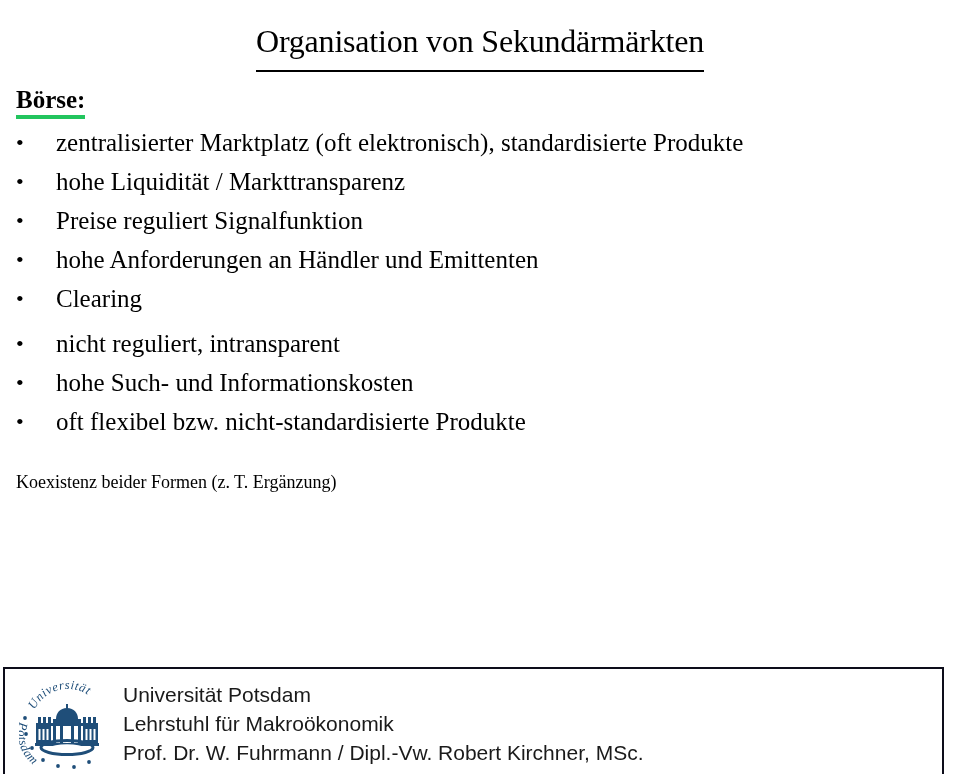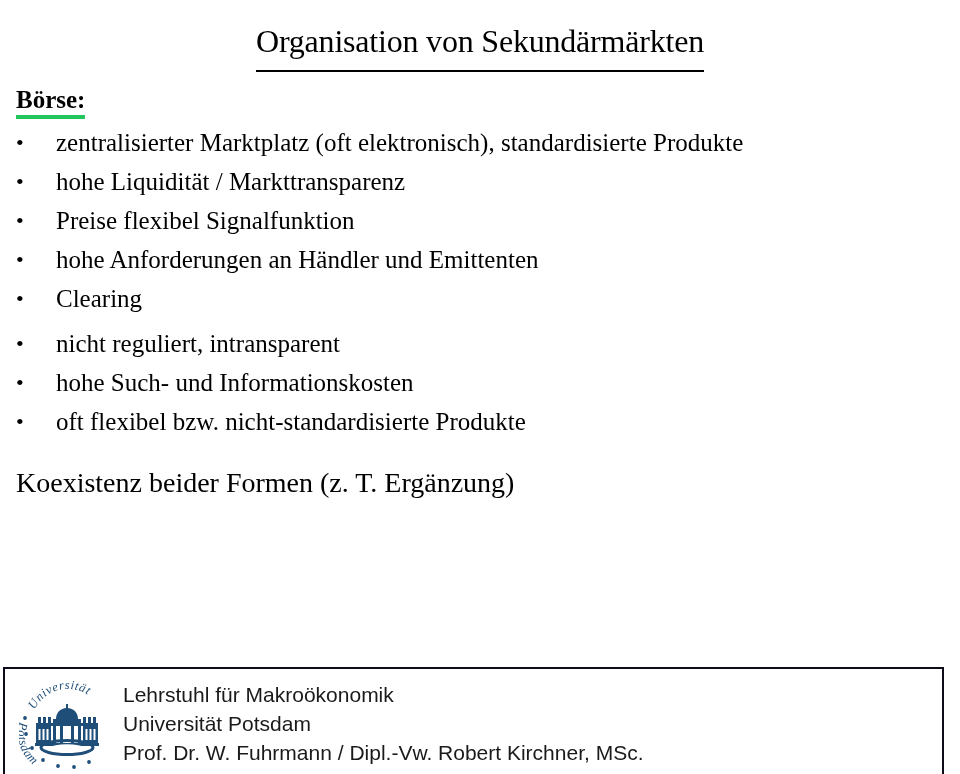--- a/index.html
+++ b/index.html
@@ -79,21 +79,21 @@
     position: absolute;
     left: 0px;
     top: 0;
     width: 16px;
     text-align: left;
     font-size: 22px;
     line-height: 39px;
   }
 
   .plain-line {
-    font-size: 28px;
+    font-size: 18px;
     line-height: 39px;
     white-space: nowrap;
   }
 
   .gap-before-head { margin-top: 6px; }
   .gap-before-plain { margin-top: 22px; }
 
   
   .footer-box {
     position: absolute;
@@ -151,21 +151,21 @@
         <li>
           <span class="bullet-dot">•</span>
           <span>zentralisierter Marktplatz (oft elektronisch), standardisierte Produkte</span>
         </li>
         <li>
           <span class="bullet-dot">•</span>
           <span>hohe Liquidität / Markttransparenz</span>
         </li>
         <li>
           <span class="bullet-dot">•</span>
-          <span>Preise flexibel Signalfunktion</span>
+          <span>Preise reguliert Signalfunktion</span>
         </li>
         <li>
           <span class="bullet-dot">•</span>
           <span>hohe Anforderungen an Händler und Emittenten</span>
         </li>
         <li>
           <span class="bullet-dot">•</span>
           <span>Clearing</span>
         </li>
       </ul>
@@ -253,21 +253,21 @@
               <rect x="-12" y="39" width="64" height="3"></rect>
 
               <ellipse cx="20" cy="43.5" rx="26" ry="7" fill="none" stroke="#1F4E79" stroke-width="3"></ellipse>
               <ellipse cx="20" cy="43.5" rx="16" ry="3.2" fill="#ffffff"></ellipse>
             </g>
           </g>
         </svg>
       </div>
 
       <div class="footer-lines">
+        <div>Universität Potsdam</div>
         <div>Lehrstuhl für Makroökonomik</div>
-        <div>Universität Potsdam</div>
         <div>Prof. Dr. W. Fuhrmann / Dipl.-Vw. Robert Kirchner, MSc.</div>
       </div>
 
     </div>
   </div>
 
 </div>
 
 </body></html>

